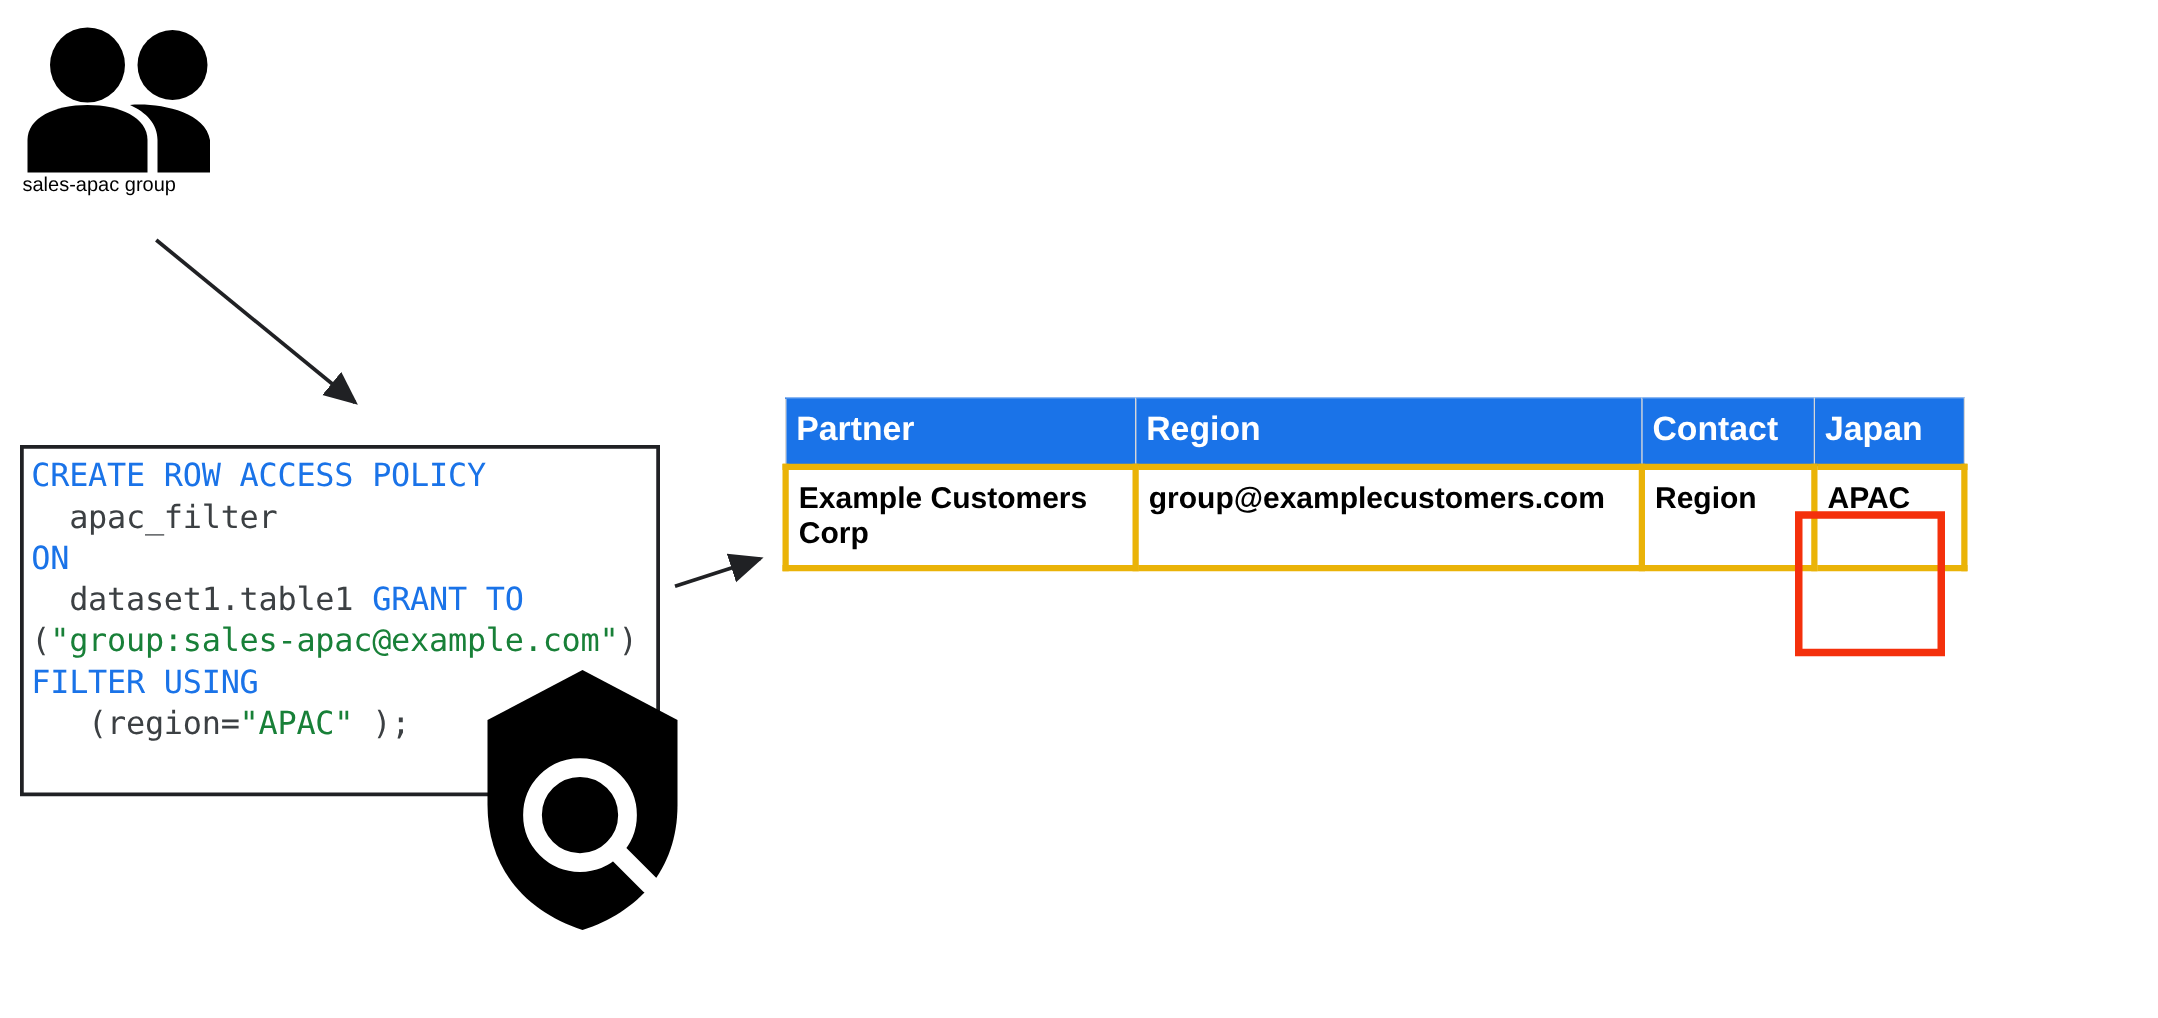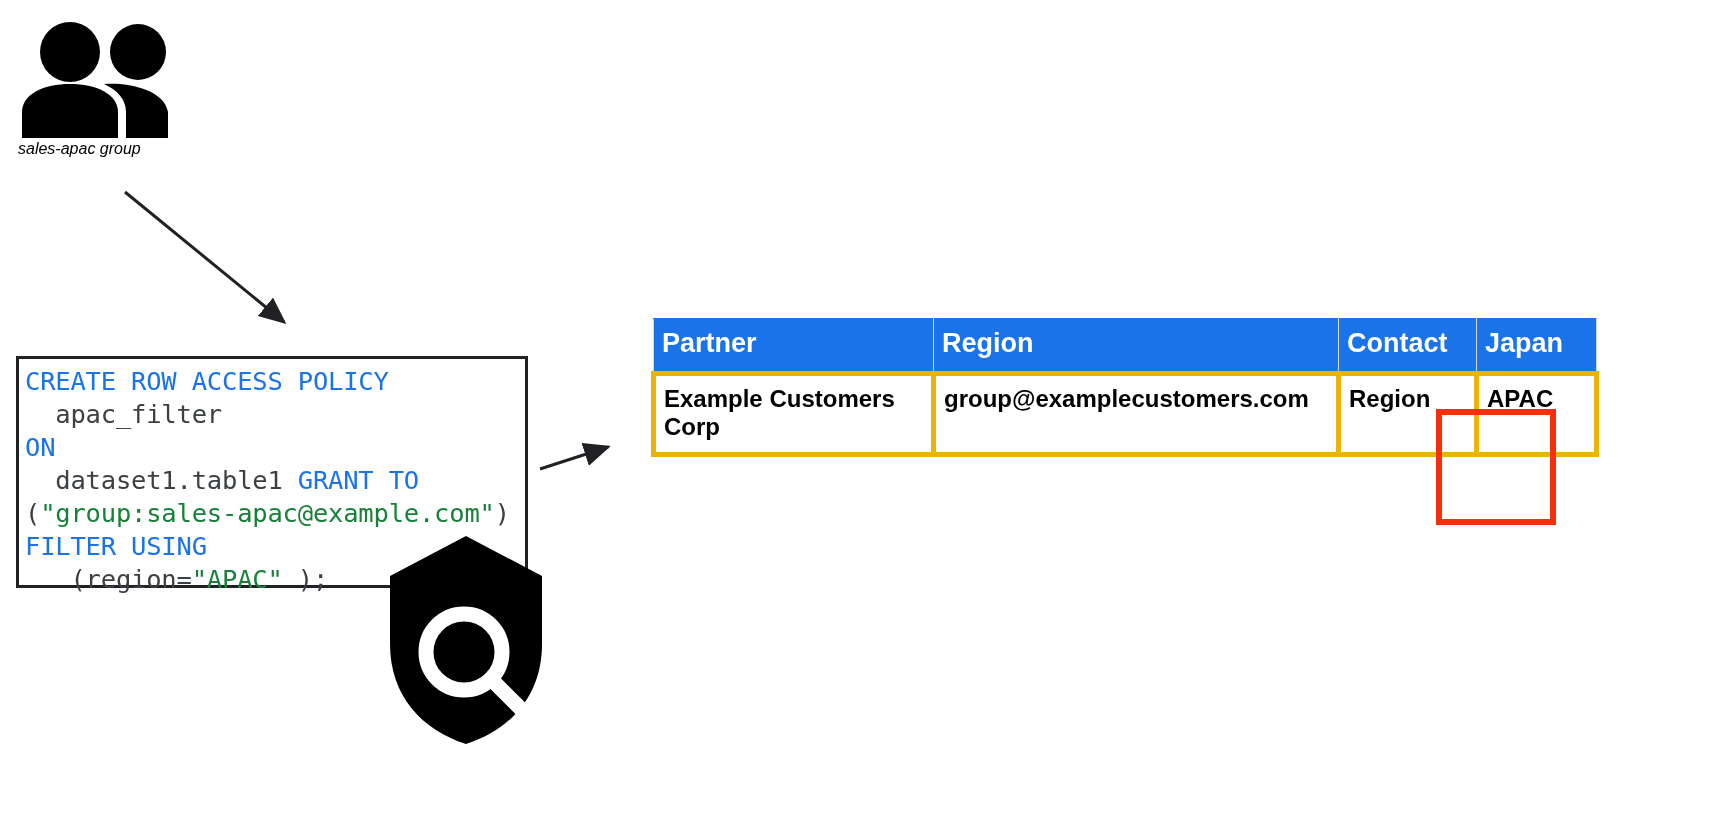--- a/index.html
+++ b/index.html
@@ -16,21 +16,20 @@
     font-family: "Liberation Sans", sans-serif;
     -webkit-font-smoothing: antialiased;
   }
 
   
   #group-node {
     position: absolute;
     left: 18px;
     top: 20px;
     width: 240px;
-    font-style: italic;
   }
   #group-icon-wrap {
     width: 172px;
     height: 120px;
     display: block;
   }
 
   
   .arrow-svg {
     position: absolute;
@@ -43,21 +42,21 @@
     width: 1726px;
     height: 814px;
   }
 
   
   #code-box {
     position: absolute;
     left: 16px;
     top: 356px;
     width: 512px;
-    height: 232px;
+    height: 281px;
     border: 3px solid #202124;
     background: #ffffff;
     box-sizing: border-box;
     z-index: 3;
   }
   #code-text {
     position: absolute;
     left: 6px;
     top: 6px;
     margin: 0;
@@ -78,21 +77,21 @@
     left: 388px;
     top: 534px;
     width: 156px;
     height: 212px;
     z-index: 5;
   }
 
   
   #partner-table {
     position: absolute;
-    left: 651px;
+    left: 626px;
     top: 318px;
     border-collapse: collapse;
     table-layout: fixed;
     font-size: 24px;
     background: #ffffff;
   }
   #partner-table col.c-partner { width: 280px; }
   #partner-table col.c-contact { width: 405px; }
   #partner-table col.c-country { width: 138px; }
   #partner-table col.c-region  { width: 120px; }

